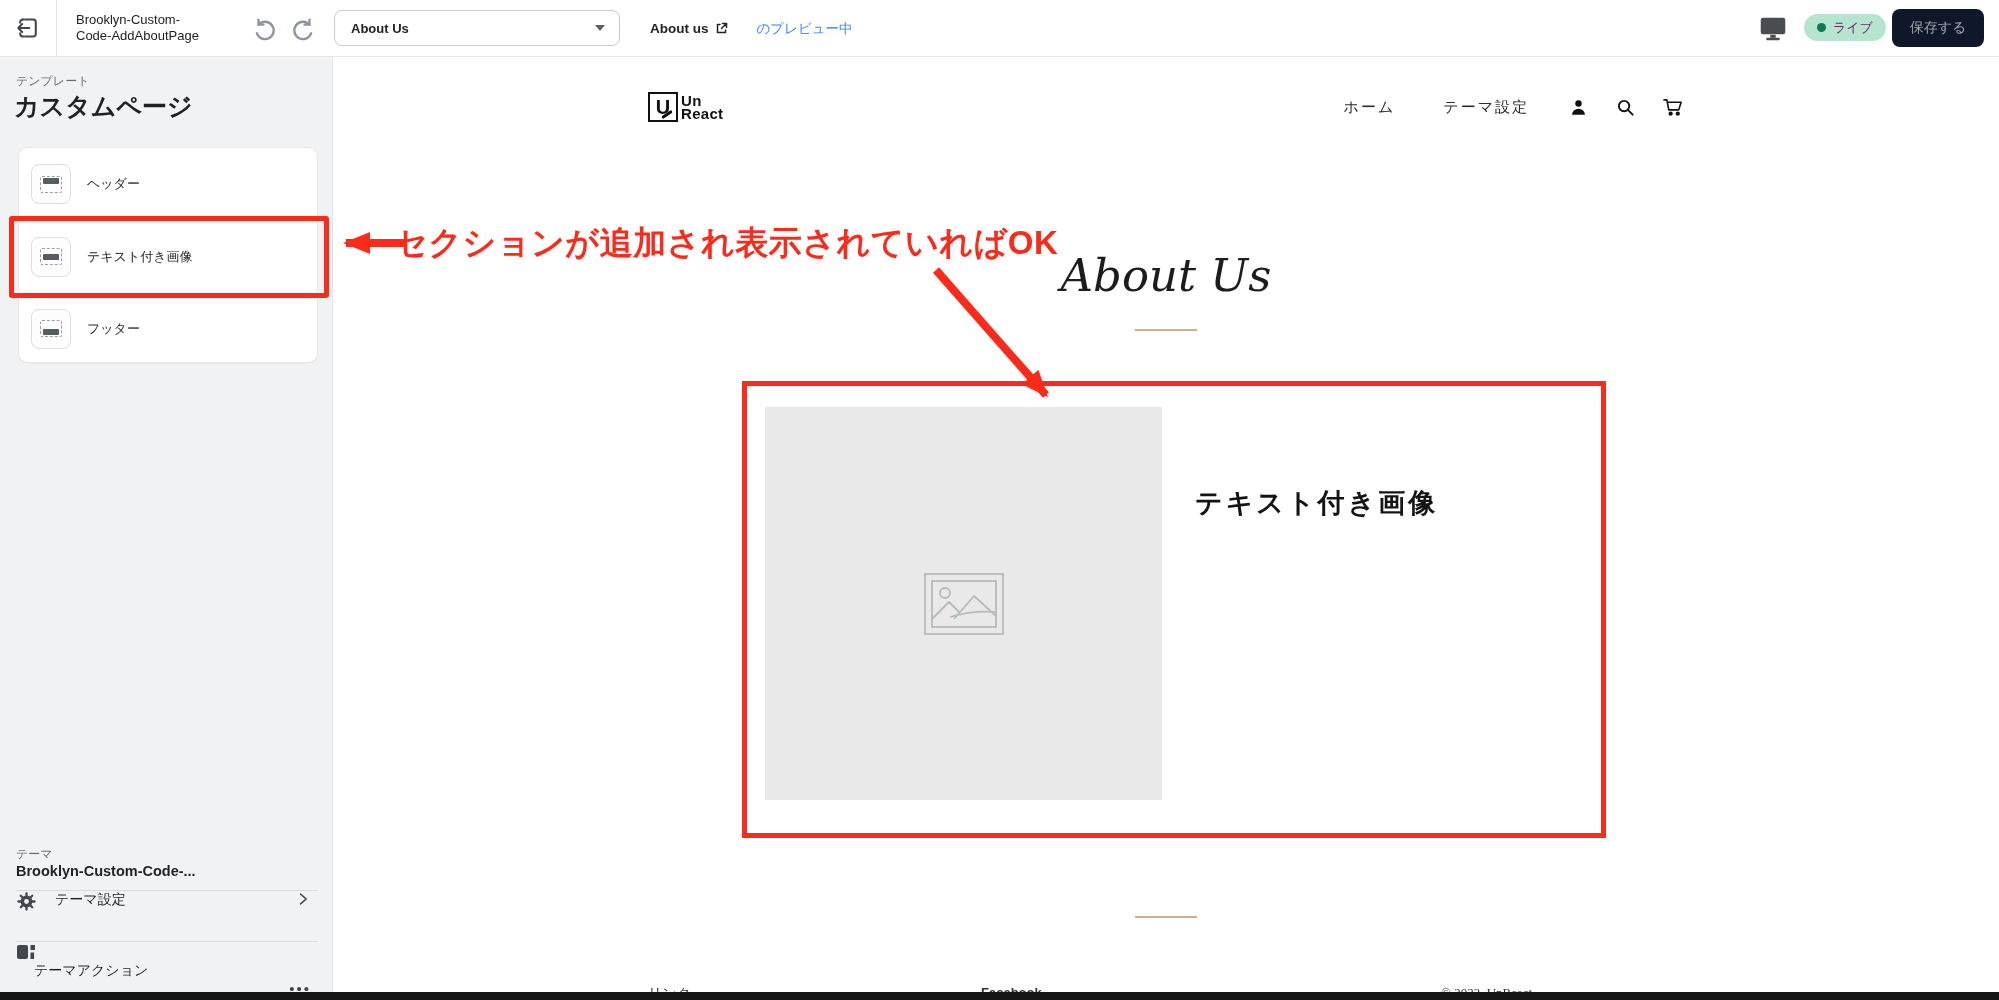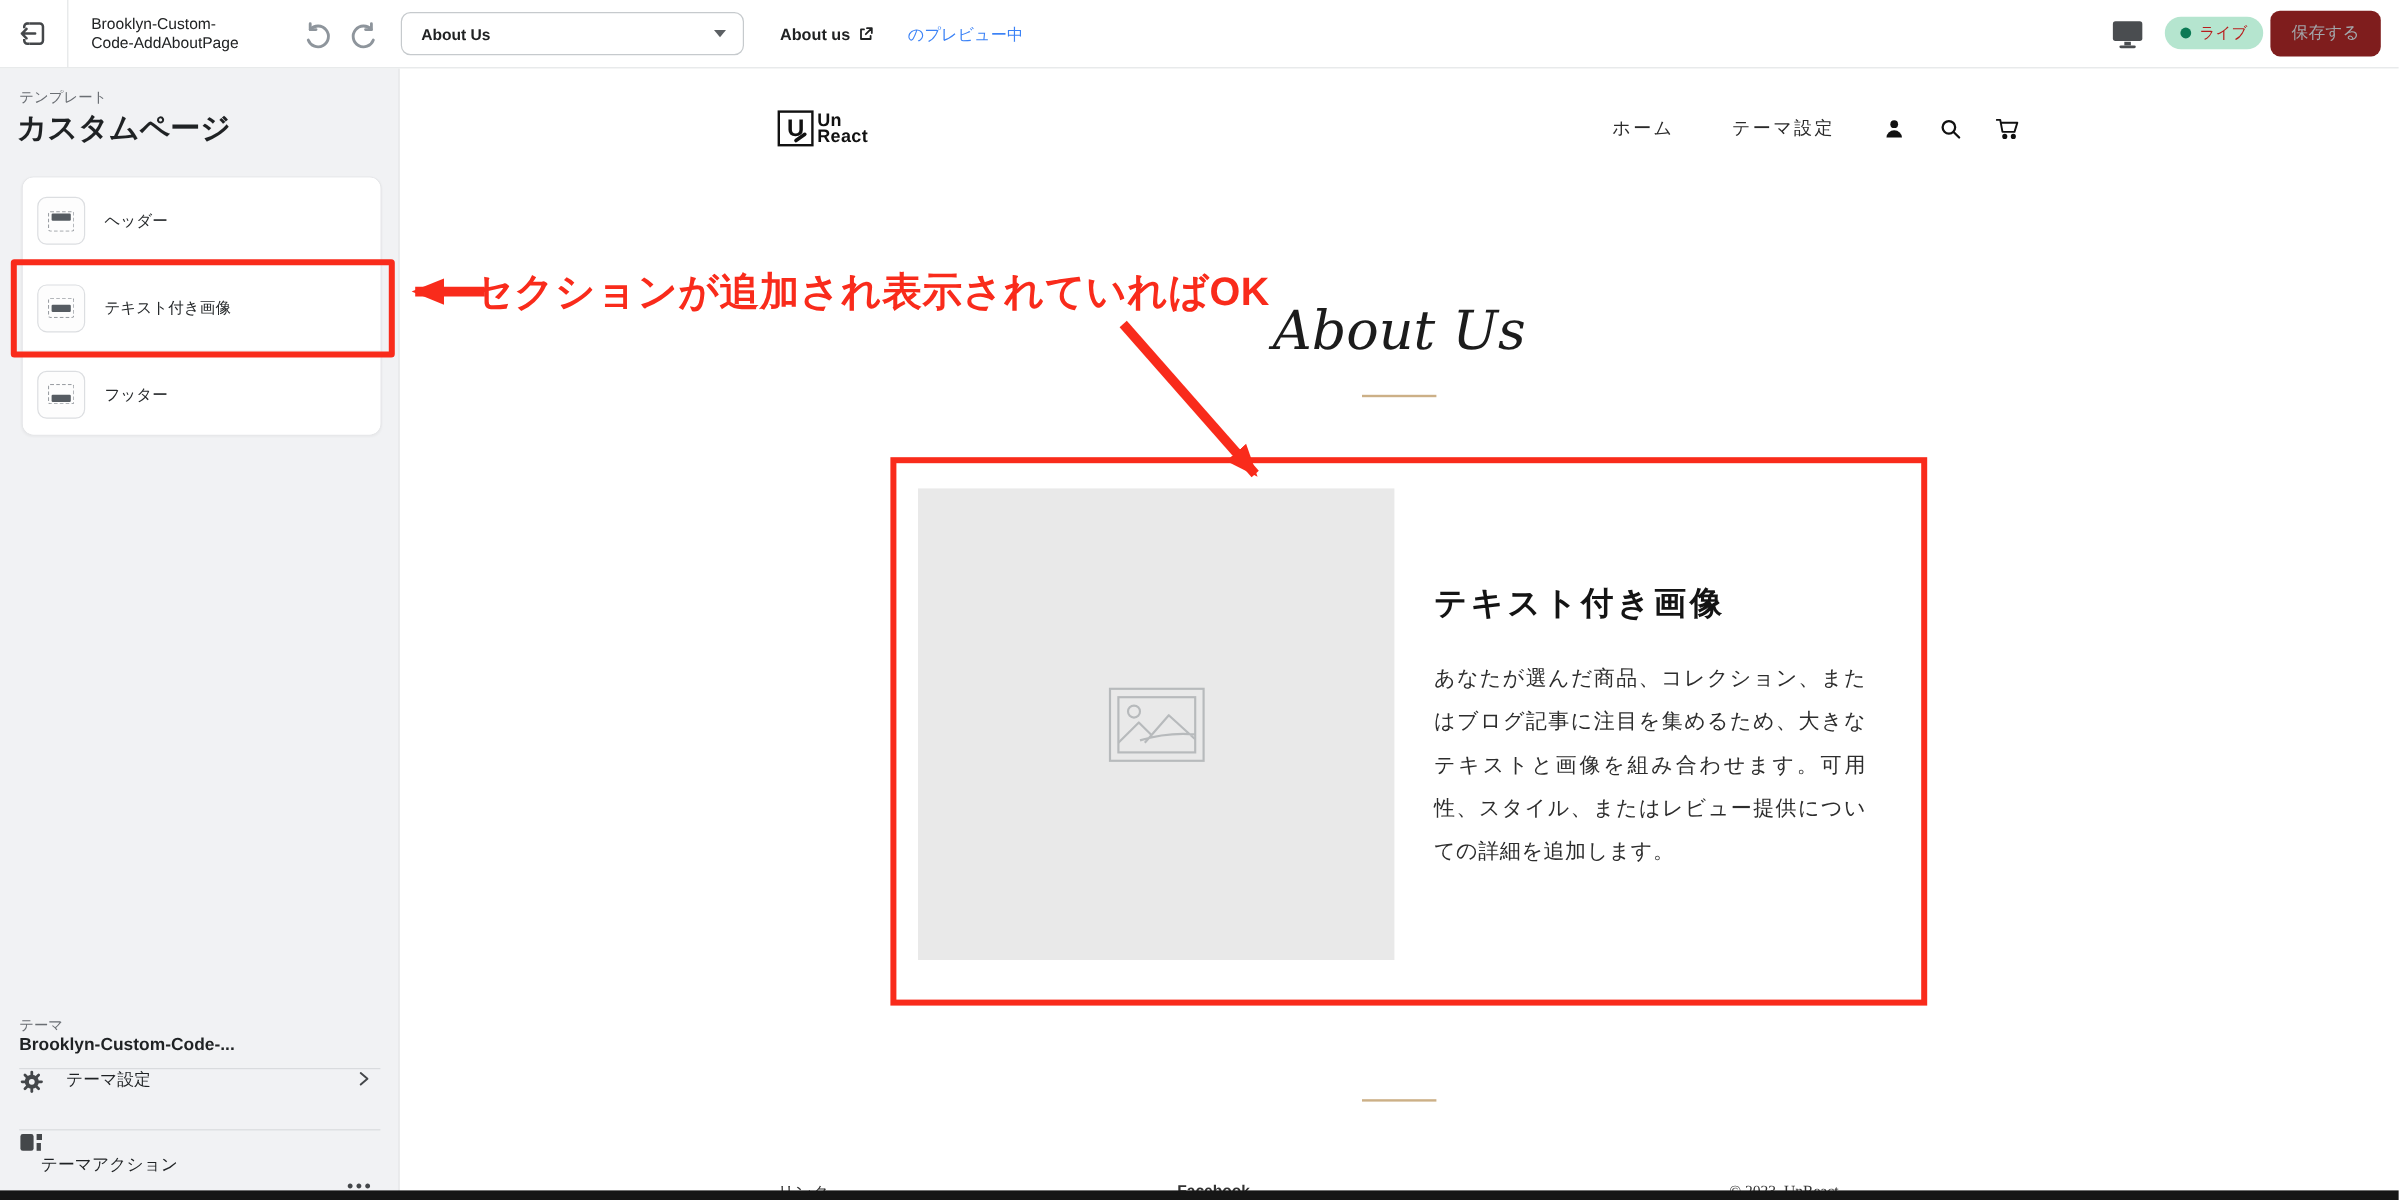--- a/index.html
+++ b/index.html
@@ -23,23 +23,23 @@
   .caret-down { margin-left:auto; width:0; height:0; border-left:5px solid transparent;
     border-right:5px solid transparent; border-top:6px solid #5c6064; }
   .preview-status { position:absolute; left:650px; top:0; height:57px; display:flex; align-items:center; font-size:13.5px; }
   .preview-status .ps-page { font-weight:700; color:#202223; }
   .preview-status .ps-ext { margin:0 6px 0 6px; display:inline-flex; }
   .preview-status .ps-suffix { color:#3b82f6;margin-left:23px; }
   .monitor-btn { position:absolute; left:1758px; top:14px; width:30px; height:28px; }
   .live-badge { position:absolute; left:1804px; top:14px; height:27px; border-radius:14px;
     background:#b5e5cf; display:flex; align-items:center; padding:0 13px; gap:7px; }
   .live-badge .dot { width:9px; height:9px; border-radius:50%; background:#0c7a55; }
-  .live-badge .lb-text { font-size:13px; color:#b91c1c; }
+  .live-badge .lb-text { font-size:13px; color:#701a75; }
   .save-btn { position:absolute; left:1892px; top:9px; width:92px; height:38px; border:none;
-    background:#7f1d1d; color:#a2a6aa; border-radius:8px; font-size:14px;
+    background:#0f172a; color:#a2a6aa; border-radius:8px; font-size:14px;
     font-family:inherit; cursor:default; }
   
   .sidebar { position:absolute; left:0; top:57px; width:333px; height:943px;
     background:#f1f2f4; border-right:1px solid #e3e5e7; z-index:10; }
   .sb-template-label { position:absolute; left:16px; top:16px; font-size:12px; color:#6a6e73;text-align:center; }
   .sb-template-name { position:absolute; left:14px; top:33px; font-size:25px; font-weight:700; color:#1f2224; }
   .section-card { position:absolute; left:18px; top:90px; width:300px; height:216px;
     background:#fff; border:1px solid #e6e7e9; border-radius:10px;
     box-shadow:0 1px 2px rgba(0,0,0,0.04); overflow:hidden; }
   .section-row { height:72px; display:flex; align-items:center; padding-left:12px; cursor:pointer; background:#fff; }
@@ -283,21 +283,20 @@
         <rect x="2" y="2" width="78" height="60"></rect>
         <rect x="9" y="9" width="64" height="46"></rect>
         <circle cx="22" cy="21" r="5"></circle>
         <path d="M9 47 L26 30 L37 41 M27 45 Q50 38 73 40 M31 47 L51 24 L73 44" stroke-linejoin="round"></path>
       </svg>
     </span>
   </div>
 
   <div class="section-text">
     <h2>テキスト付き画像</h2>
-    <p>あなたが選んだ商品、コレクション、またはブログ記事に注目を集めるため、大きなテキストと画像を組み合わせます。可用性、スタイル、またはレビュー提供についての詳細を追加します。</p>
   </div>
 
   <div class="tan-divider divider-bottom"></div>
 
   <div class="store-footer-sliver">
     <span class="f-links">リンク</span>
     <span class="f-social">Facebook</span>
     <span class="f-copy">© 2023, UnReact</span>
   </div>
 </div>

